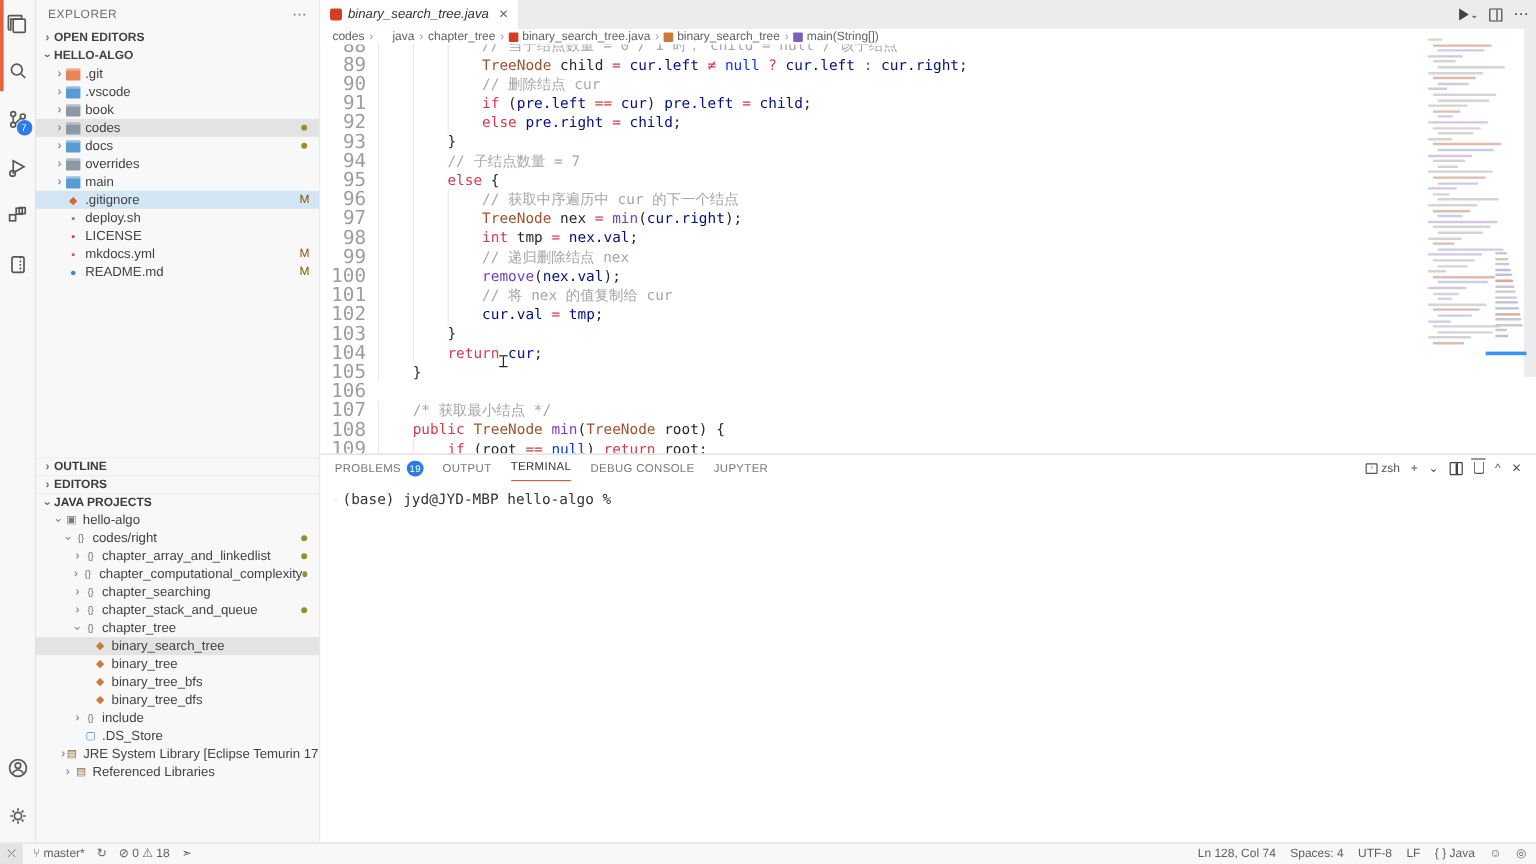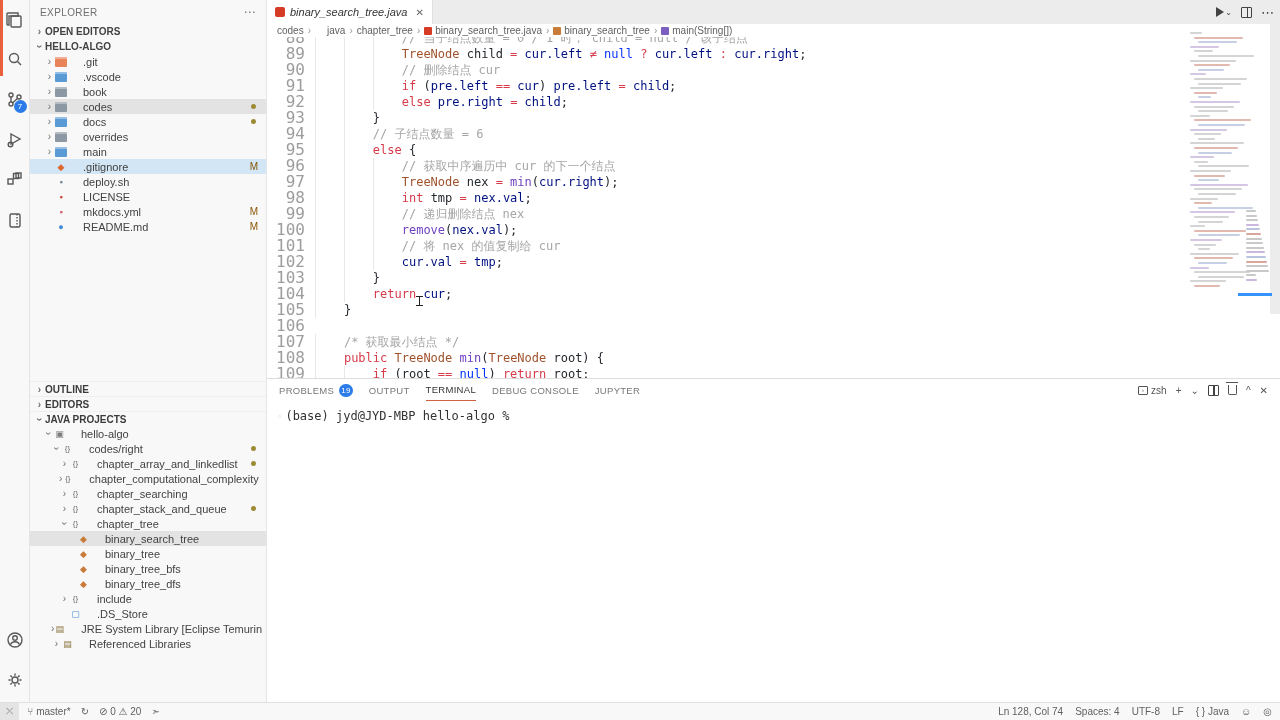--- a/index.html
+++ b/index.html
@@ -16,21 +16,21 @@
   .ab-bottom { position:absolute; bottom:2px; left:0; width:30px; display:flex; flex-direction:column; align-items:center; }
 
   
   .sidebar { position:absolute; left:30px; top:0; width:237px; bottom:18px; background:#f8f8f8; border-right:1px solid #e5e5e5; overflow:hidden; font-size:11px; color:#424242; }
   .sb-title { height:24px; display:flex; align-items:center; padding:0 10px; font-size:10px; letter-spacing:.4px; color:#6f6f6f; }
   .sb-title .grow { flex:1; }
   .sb-sec { height:15px; display:flex; align-items:center; font-weight:bold; font-size:10px; color:#3b3b3b; padding-left:4px; cursor:pointer; border-top:1px solid #eee; }
   .row { height:15px; display:flex; align-items:center; cursor:pointer; white-space:nowrap; }
   .row.sel-blue { background:#d2e6f5; }
   .row.sel-grey { background:#e3e3e3; }
-  .row .name { margin-left:16px;text-align:right; }
+  .row .name { margin-left:4px;text-align:right; }
   .row .grow { flex:1; }
   .chev { display:inline-block; width:11px; text-align:center; color:#6f6f6f; font-size:10px; transform:none; }
   .chev.open { transform:rotate(90deg); }
   .chev.none { visibility:hidden; }
   .badge-m { color:#895503; font-size:10px; margin-right:8px; }
   .dot { width:5px; height:5px; border-radius:50%; background:#9c8a35; margin-right:10px; }
 
   .ficon { display:inline-block; width:12px; height:10px; border-radius:1px; position:relative; flex:none; }
   .ficon.folder { box-shadow:inset 0 2px 0 rgba(255,255,255,.35); }
   .ficon.glyph { background:none; width:12px; height:12px; line-height:12px; text-align:center; font-size:9px; }
@@ -380,21 +380,21 @@
     </div>
 
     <div class="editor-body">
       <div class="code-scroll" id="code-scroll">
           <div class="code-line" style="top: 6px;"><span class="lnum">88</span><span class="ltext"><span class="guide" style="width: 28.92px;"></span><span class="guide" style="width: 28.92px;"></span><span class="guide" style="width: 28.92px;"></span><span class="tk-c">// 当子结点数量 = 0 / 1 时， child = null / 该子结点</span></span></div>
           <div class="code-line" style="top: 22px;"><span class="lnum">89</span><span class="ltext"><span class="guide" style="width: 28.92px;"></span><span class="guide" style="width: 28.92px;"></span><span class="guide" style="width: 28.92px;"></span><span class="tk-t">TreeNode</span><span class="tk-p"> child </span><span class="tk-o">=</span><span class="tk-p"> </span><span class="tk-v">cur.left</span><span class="tk-p"> </span><span class="tk-o">≠</span><span class="tk-p"> </span><span class="tk-n">null</span><span class="tk-p"> </span><span class="tk-o">?</span><span class="tk-p"> </span><span class="tk-v">cur.left</span><span class="tk-p"> </span><span class="tk-o">:</span><span class="tk-p"> </span><span class="tk-v">cur.right</span><span class="tk-p">;</span></span></div>
           <div class="code-line" style="top: 38px;"><span class="lnum">90</span><span class="ltext"><span class="guide" style="width: 28.92px;"></span><span class="guide" style="width: 28.92px;"></span><span class="guide" style="width: 28.92px;"></span><span class="tk-c">// 删除结点 cur</span></span></div>
           <div class="code-line" style="top: 54px;"><span class="lnum">91</span><span class="ltext"><span class="guide" style="width: 28.92px;"></span><span class="guide" style="width: 28.92px;"></span><span class="guide" style="width: 28.92px;"></span><span class="tk-k">if</span><span class="tk-p"> (</span><span class="tk-v">pre.left</span><span class="tk-p"> </span><span class="tk-o">==</span><span class="tk-p"> </span><span class="tk-v">cur</span><span class="tk-p">) </span><span class="tk-v">pre.left</span><span class="tk-p"> </span><span class="tk-o">=</span><span class="tk-p"> </span><span class="tk-v">child</span><span class="tk-p">;</span></span></div>
           <div class="code-line" style="top: 70px;"><span class="lnum">92</span><span class="ltext"><span class="guide" style="width: 28.92px;"></span><span class="guide" style="width: 28.92px;"></span><span class="guide" style="width: 28.92px;"></span><span class="tk-k">else</span><span class="tk-p"> </span><span class="tk-v">pre.right</span><span class="tk-p"> </span><span class="tk-o">=</span><span class="tk-p"> </span><span class="tk-v">child</span><span class="tk-p">;</span></span></div>
           <div class="code-line" style="top: 86px;"><span class="lnum">93</span><span class="ltext"><span class="guide" style="width: 28.92px;"></span><span class="guide" style="width: 28.92px;"></span><span class="tk-p">}</span></span></div>
-          <div class="code-line" style="top: 102px;"><span class="lnum">94</span><span class="ltext"><span class="guide" style="width: 28.92px;"></span><span class="guide" style="width: 28.92px;"></span><span class="tk-c">// 子结点数量 = 6</span></span></div>
+          <div class="code-line" style="top: 102px;"><span class="lnum">94</span><span class="ltext"><span class="guide" style="width: 28.92px;"></span><span class="guide" style="width: 28.92px;"></span><span class="tk-c">// 子结点数量 = 7</span></span></div>
           <div class="code-line" style="top: 118px;"><span class="lnum">95</span><span class="ltext"><span class="guide" style="width: 28.92px;"></span><span class="guide" style="width: 28.92px;"></span><span class="tk-k">else</span><span class="tk-p"> {</span></span></div>
           <div class="code-line" style="top: 134px;"><span class="lnum">96</span><span class="ltext"><span class="guide" style="width: 28.92px;"></span><span class="guide" style="width: 28.92px;"></span><span class="guide" style="width: 28.92px;"></span><span class="tk-c">// 获取中序遍历中 cur 的下一个结点</span></span></div>
           <div class="code-line" style="top: 150px;"><span class="lnum">97</span><span class="ltext"><span class="guide" style="width: 28.92px;"></span><span class="guide" style="width: 28.92px;"></span><span class="guide" style="width: 28.92px;"></span><span class="tk-t">TreeNode</span><span class="tk-p"> nex </span><span class="tk-o">=</span><span class="tk-p"> </span><span class="tk-f">min</span><span class="tk-p">(</span><span class="tk-v">cur.right</span><span class="tk-p">);</span></span></div>
           <div class="code-line" style="top: 166px;"><span class="lnum">98</span><span class="ltext"><span class="guide" style="width: 28.92px;"></span><span class="guide" style="width: 28.92px;"></span><span class="guide" style="width: 28.92px;"></span><span class="tk-k">int</span><span class="tk-p"> tmp </span><span class="tk-o">=</span><span class="tk-p"> </span><span class="tk-v">nex.val</span><span class="tk-p">;</span></span></div>
           <div class="code-line" style="top: 182px;"><span class="lnum">99</span><span class="ltext"><span class="guide" style="width: 28.92px;"></span><span class="guide" style="width: 28.92px;"></span><span class="guide" style="width: 28.92px;"></span><span class="tk-c">// 递归删除结点 nex</span></span></div>
           <div class="code-line" style="top: 198px;"><span class="lnum">100</span><span class="ltext"><span class="guide" style="width: 28.92px;"></span><span class="guide" style="width: 28.92px;"></span><span class="guide" style="width: 28.92px;"></span><span class="tk-f">remove</span><span class="tk-p">(</span><span class="tk-v">nex.val</span><span class="tk-p">);</span></span></div>
           <div class="code-line" style="top: 214px;"><span class="lnum">101</span><span class="ltext"><span class="guide" style="width: 28.92px;"></span><span class="guide" style="width: 28.92px;"></span><span class="guide" style="width: 28.92px;"></span><span class="tk-c">// 将 nex 的值复制给 cur</span></span></div>
           <div class="code-line" style="top: 230px;"><span class="lnum">102</span><span class="ltext"><span class="guide" style="width: 28.92px;"></span><span class="guide" style="width: 28.92px;"></span><span class="guide" style="width: 28.92px;"></span><span class="tk-v">cur.val</span><span class="tk-p"> </span><span class="tk-o">=</span><span class="tk-p"> </span><span class="tk-v">tmp</span><span class="tk-p">;</span></span></div>
           <div class="code-line" style="top: 246px;"><span class="lnum">103</span><span class="ltext"><span class="guide" style="width: 28.92px;"></span><span class="guide" style="width: 28.92px;"></span><span class="tk-p">}</span></span></div>
           <div class="code-line" style="top: 262px;"><span class="lnum">104</span><span class="ltext"><span class="guide" style="width: 28.92px;"></span><span class="guide" style="width: 28.92px;"></span><span class="tk-k">return</span><span class="tk-p"> </span><span class="tk-v">cur</span><span class="tk-p">;</span></span></div>
@@ -556,21 +556,21 @@
     <span class="remote-box">⤫</span>
     <span id="sb-left" style="display:flex;align-items:center;">
         <span class="sb-item">
           <span>⑂</span>
           <span>master*</span>
         </span>
         <span class="sb-item">
           <span>↻</span>
         </span>
         <span class="sb-item">
-          <span>⊘ 0  ⚠ 20</span>
+          <span>⊘ 0  ⚠ 18</span>
         </span>
         <span class="sb-item">
           <span>➣</span>
         </span>
       </span>
     <span class="sb-right" id="sb-right">
         <span class="sb-item">
           <span>Ln 128, Col 74</span>
         </span>
         <span class="sb-item">

